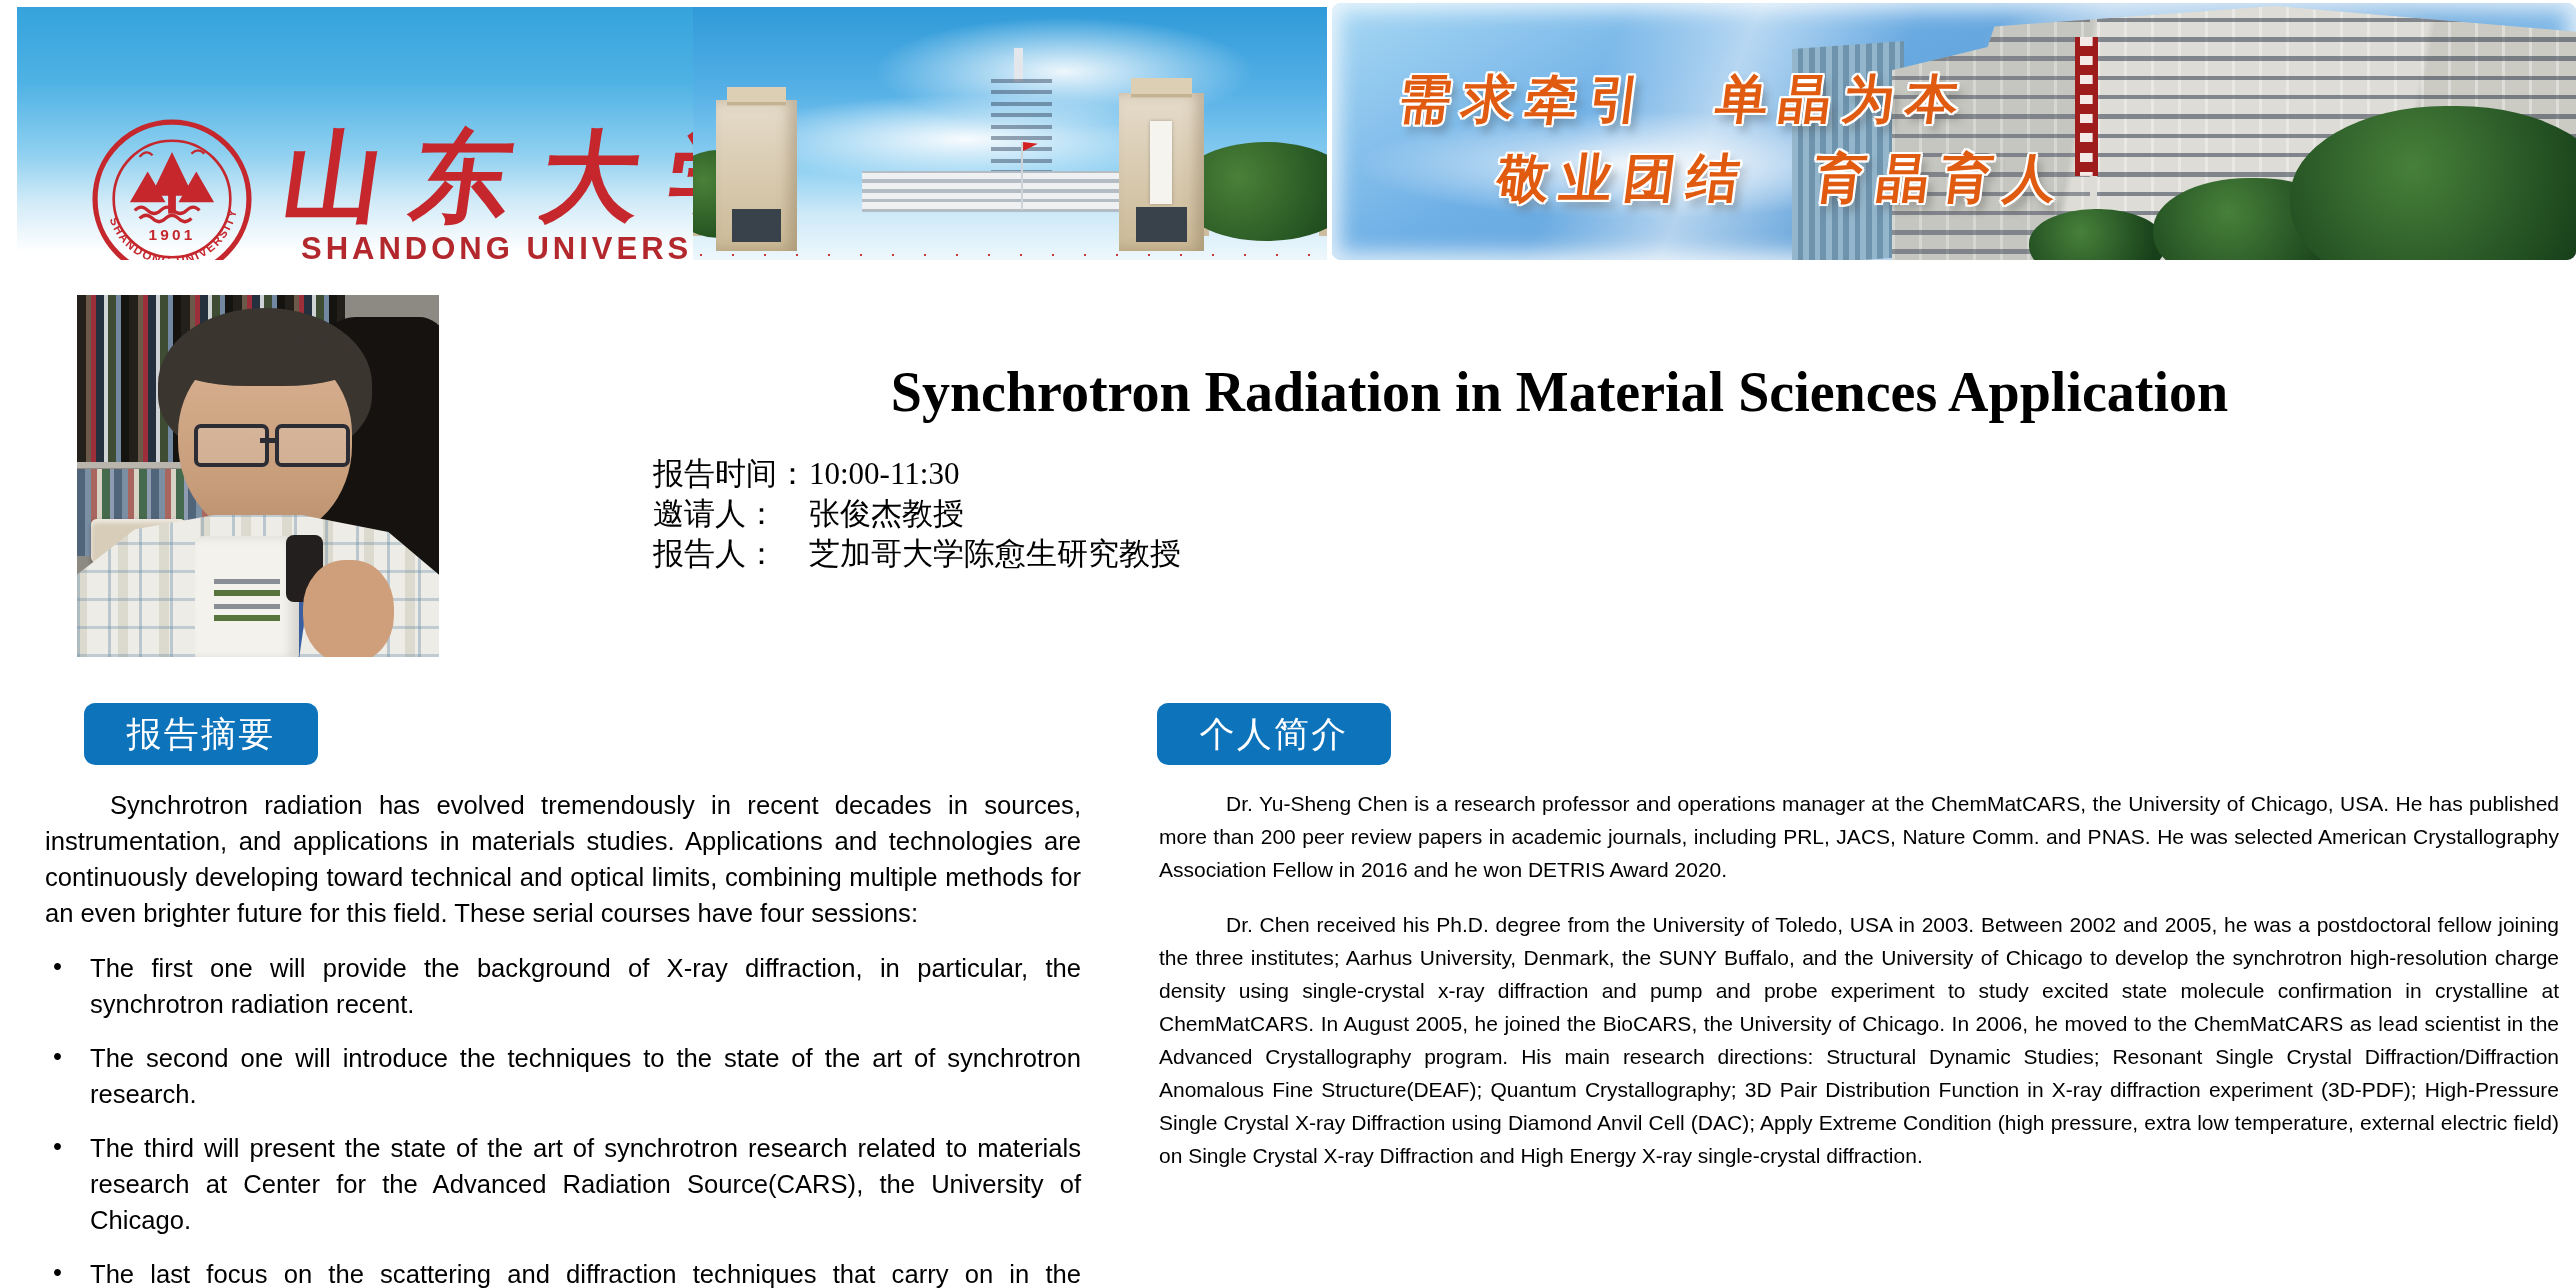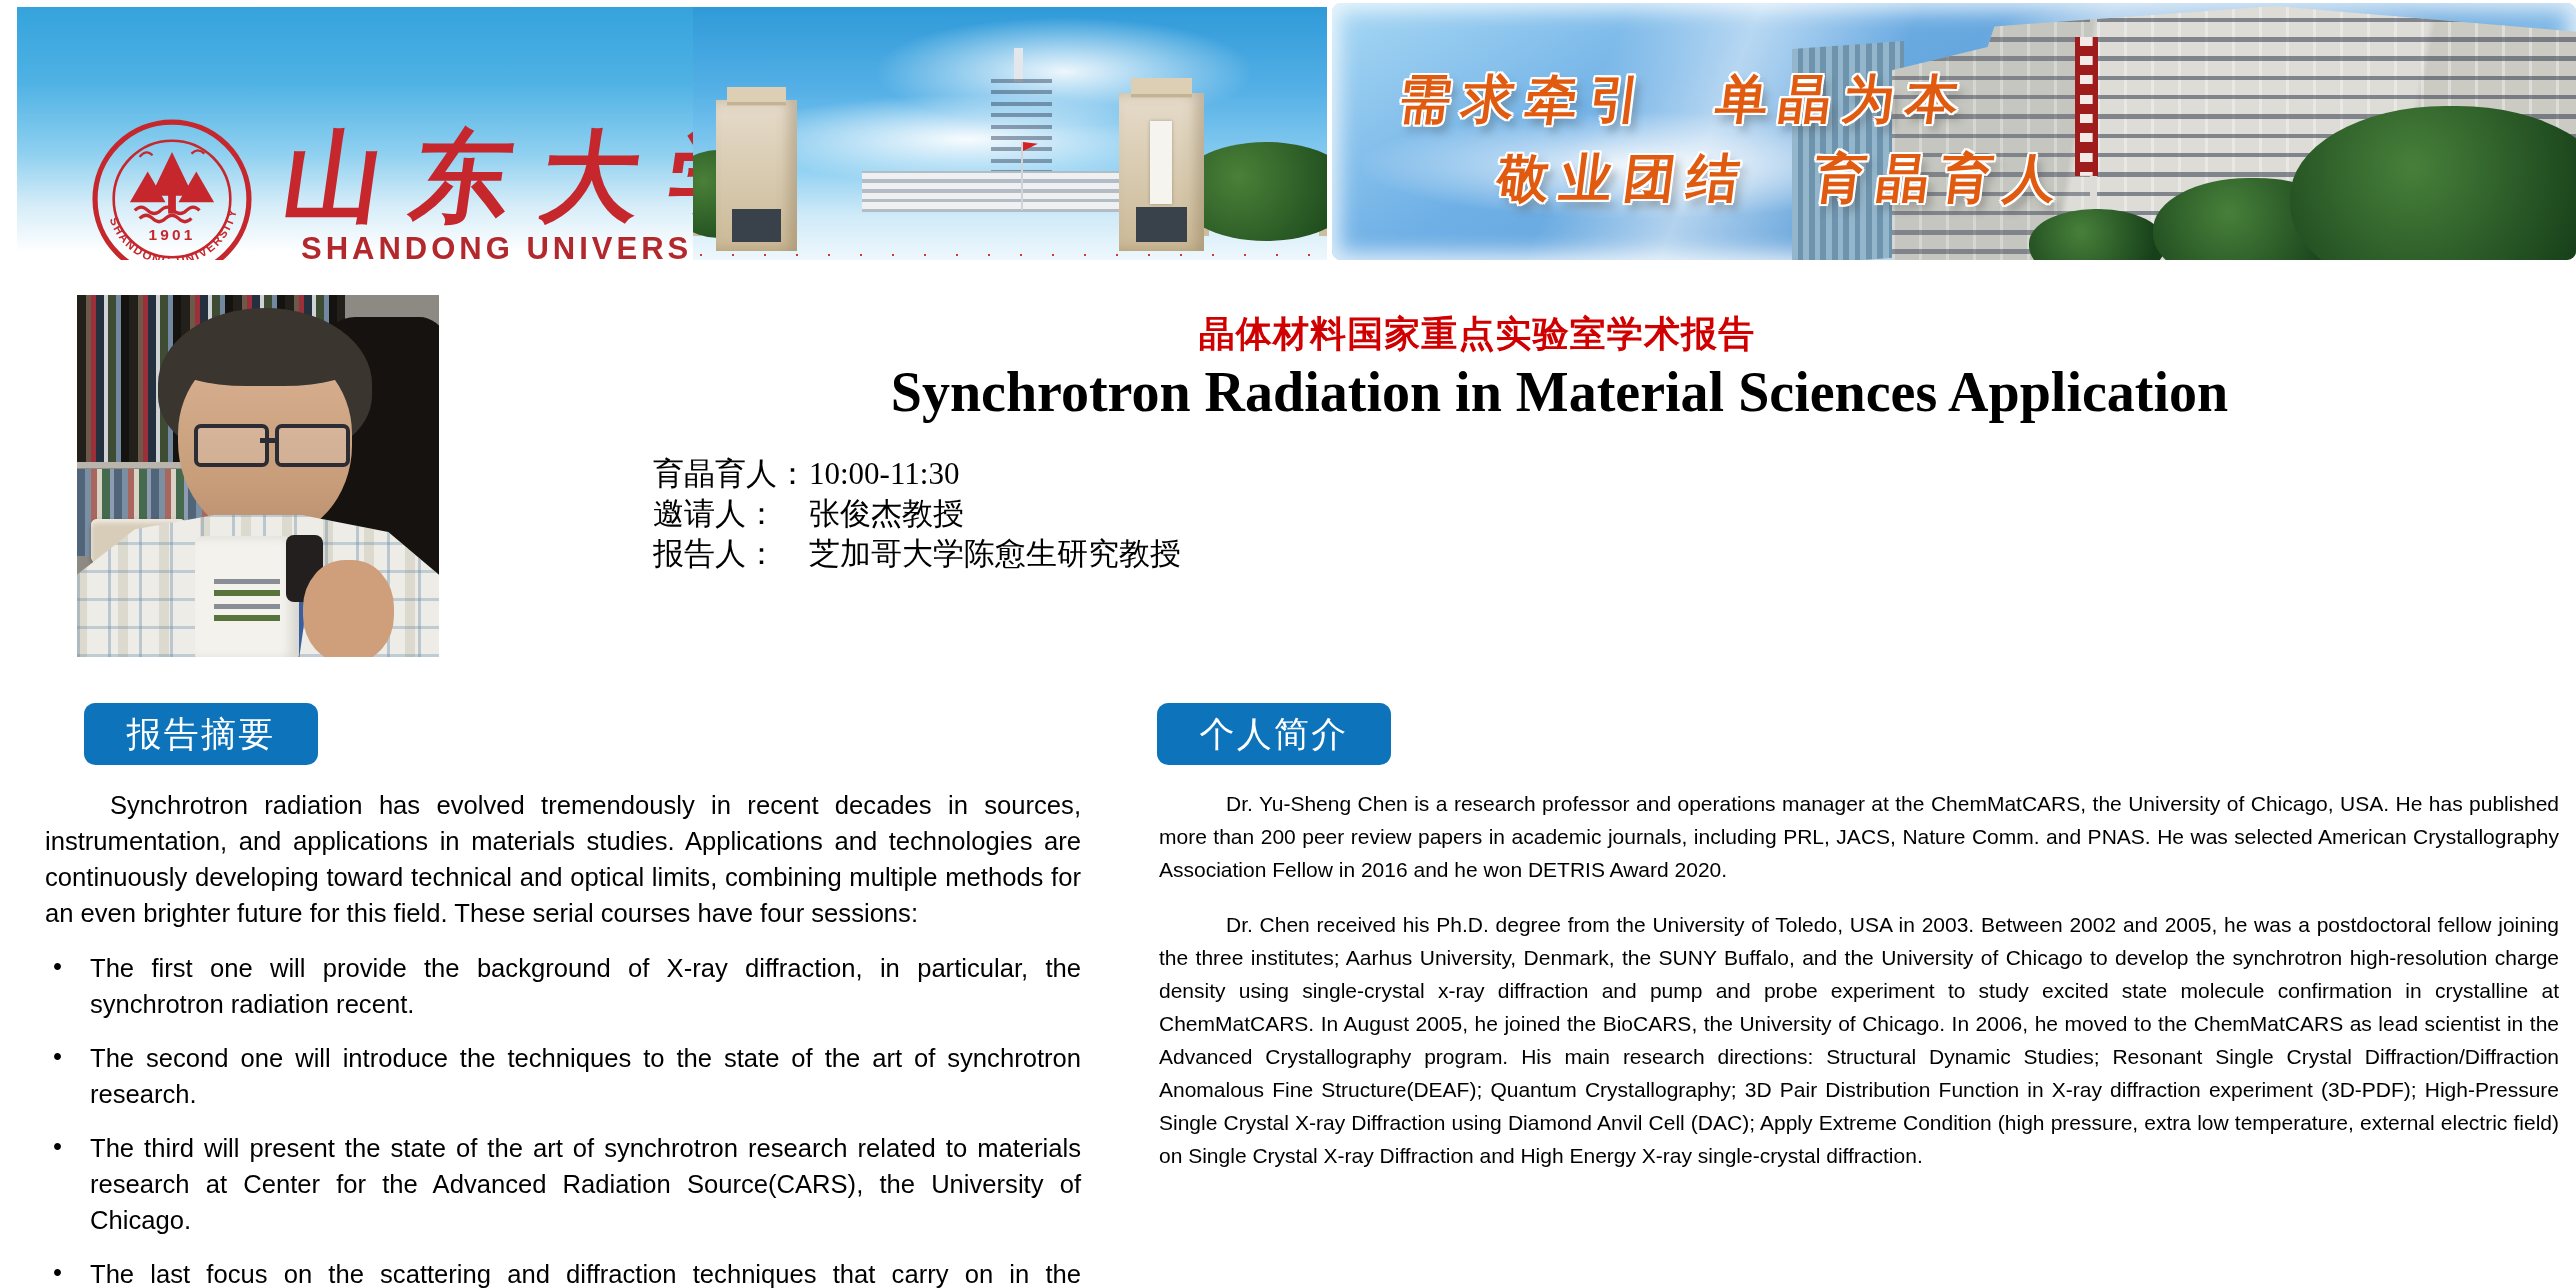--- a/index.html
+++ b/index.html
@@ -249,26 +249,25 @@
     <div class="collar-l"></div>
     <div class="collar-r"></div>
     <div class="lanyard"></div>
     <div class="mug">
       <div class="mug-logo"></div>
     </div>
     <div class="phone"></div>
     <div class="hand"></div>
   </div>
 
-  <div class="title-cn">晶体材料国家重点实验室学术报告</div>
   <div class="title-en">Synchrotron Radiation in Material Sciences Application</div>
 
   <div class="details">
     <div class="drow">
-      <span class="dlabel">育晶育人：</span>
+      <span class="dlabel">报告时间：</span>
       <span class="dval">10:00-11:30</span>
     </div>
     <div class="drow">
       <span class="dlabel">邀请人：</span>
       <span class="dval">张俊杰教授</span>
     </div>
     <div class="drow">
       <span class="dlabel">报告人：</span>
       <span class="dval">芝加哥大学陈愈生研究教授</span>
     </div>

